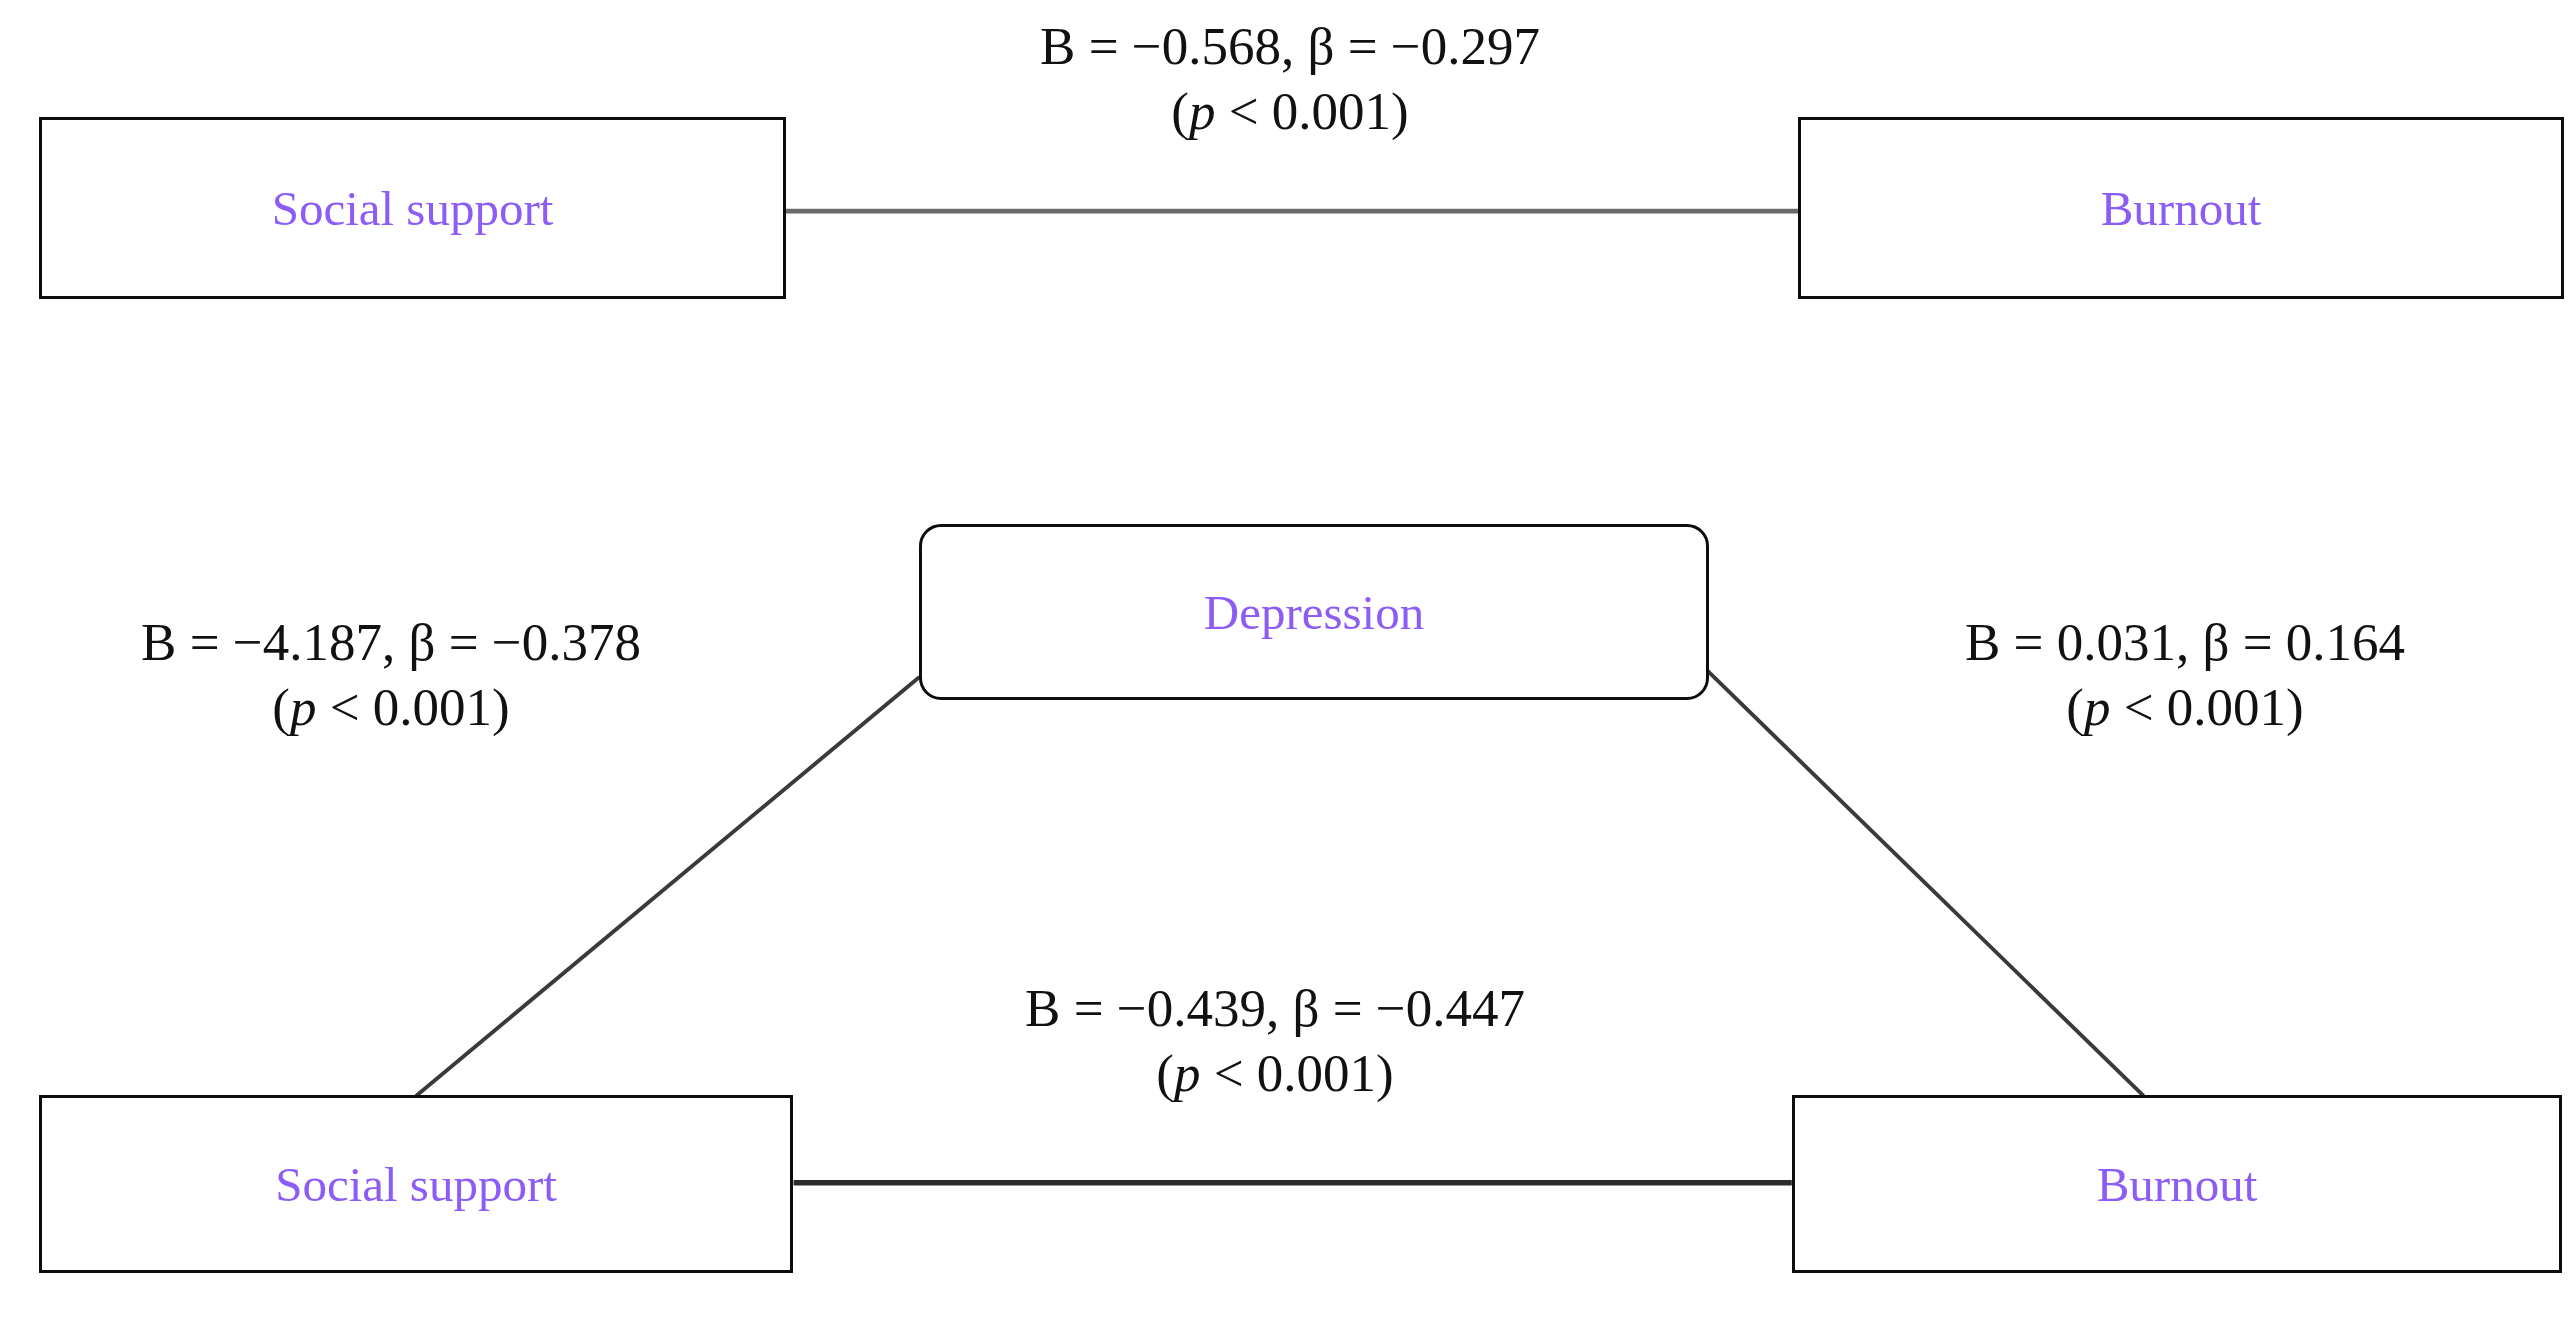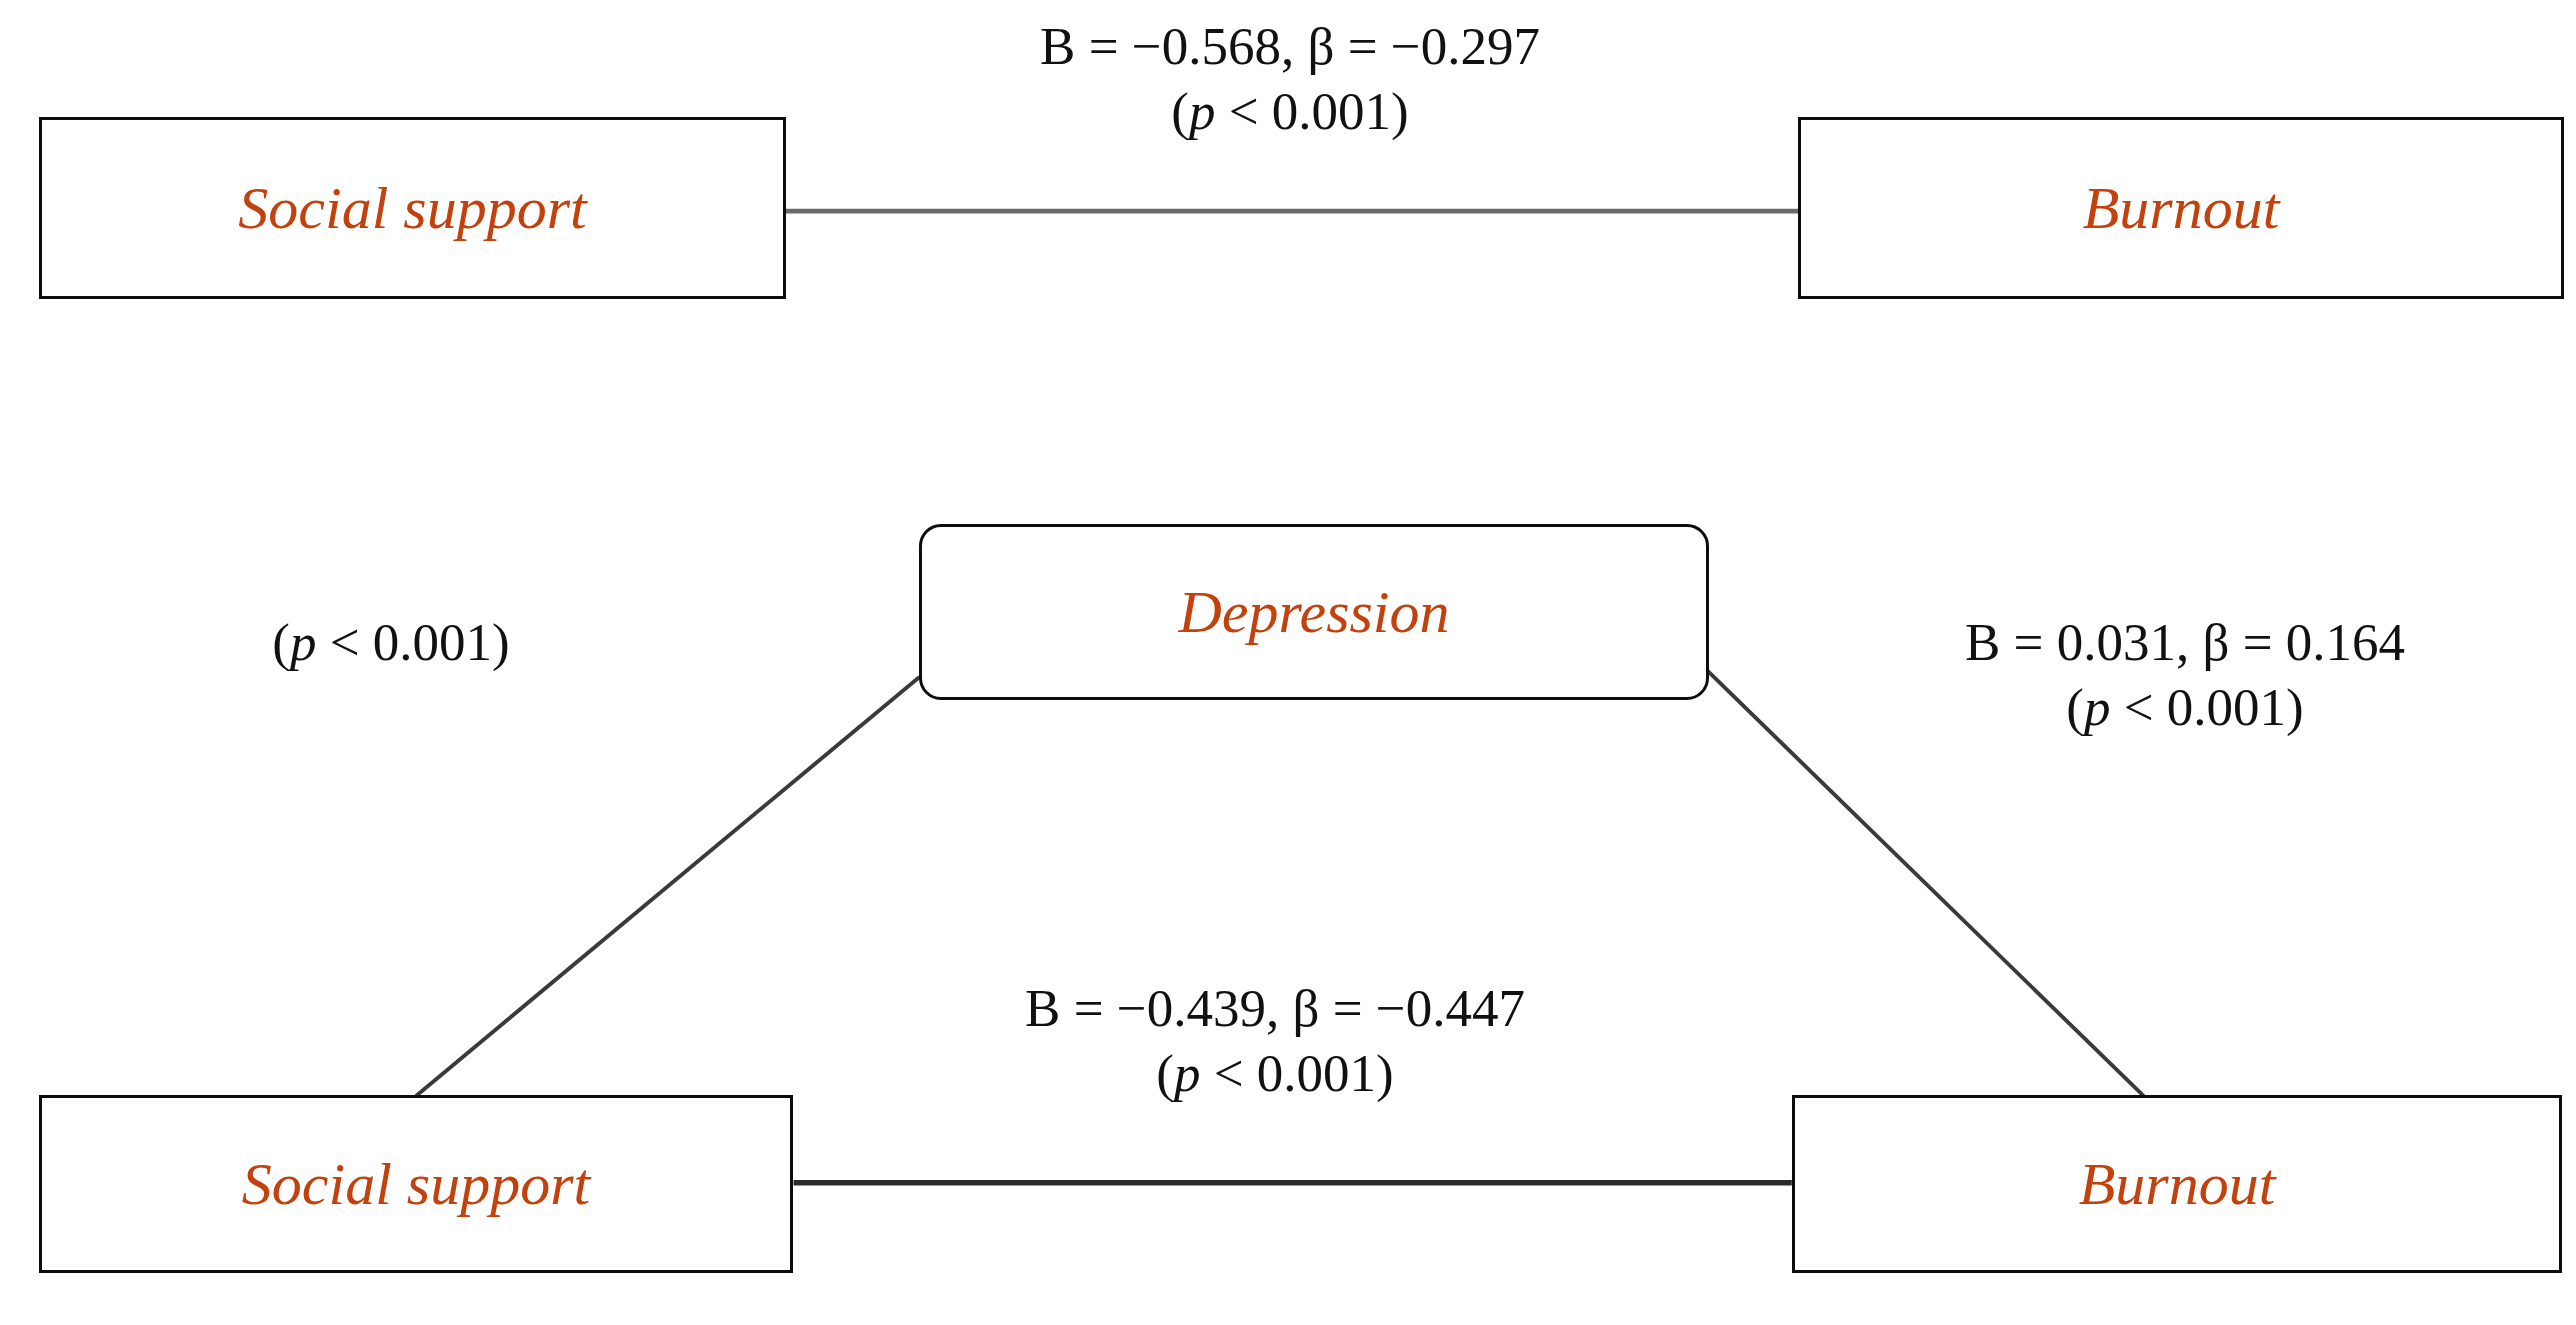--- a/index.html
+++ b/index.html
@@ -21,25 +21,24 @@
     box-sizing: border-box;
     background: #ffffff;
     border: 3.1px solid #0d0d0d;
     display: flex;
     align-items: center;
     justify-content: center;
     z-index: 3;
   }
   .node-label {
     font-family: "Liberation Serif", "DejaVu Serif", serif;
-    font-size: 60px;
+    font-size: 49px;
     line-height: 1;
-    color: #c2410c;
+    color: #8b5cf6;
     white-space: nowrap;
-    font-style: italic;
   }
   .path-label {
     position: absolute;
     text-align: center;
     font-family: "Liberation Serif", "DejaVu Serif", serif;
     font-size: 53px;
     line-height: 1.22;
     color: #111111;
     white-space: nowrap;
     z-index: 4;
@@ -88,20 +87,21 @@
 
   <div class="node-box" style="left:39px; top:1095px; width:754px; height:178px;">
     <span class="node-label">Social support</span>
   </div>
 
   <div class="node-box" style="left:1792px; top:1095px; width:770px; height:178px;">
     <span class="node-label">Burnout</span>
   </div>
 
   <div class="path-label" style="left:39px; top:610px; width:704px;">
+    <span class="coef-line">B = −4.187, β = −0.378</span>
     <span class="p-line"><span>(</span><span class="ital">p</span><span> &lt; 0.001)</span></span>
   </div>
 
   <div class="path-label" style="left:1880px; top:610px; width:610px;">
     <span class="coef-line">B = 0.031, β = 0.164</span>
     <span class="p-line"><span>(</span><span class="ital">p</span><span> &lt; 0.001)</span></span>
   </div>
 
   <div class="path-label" style="left:884px; top:976px; width:782px;">
     <span class="coef-line">B = −0.439, β = −0.447</span>

